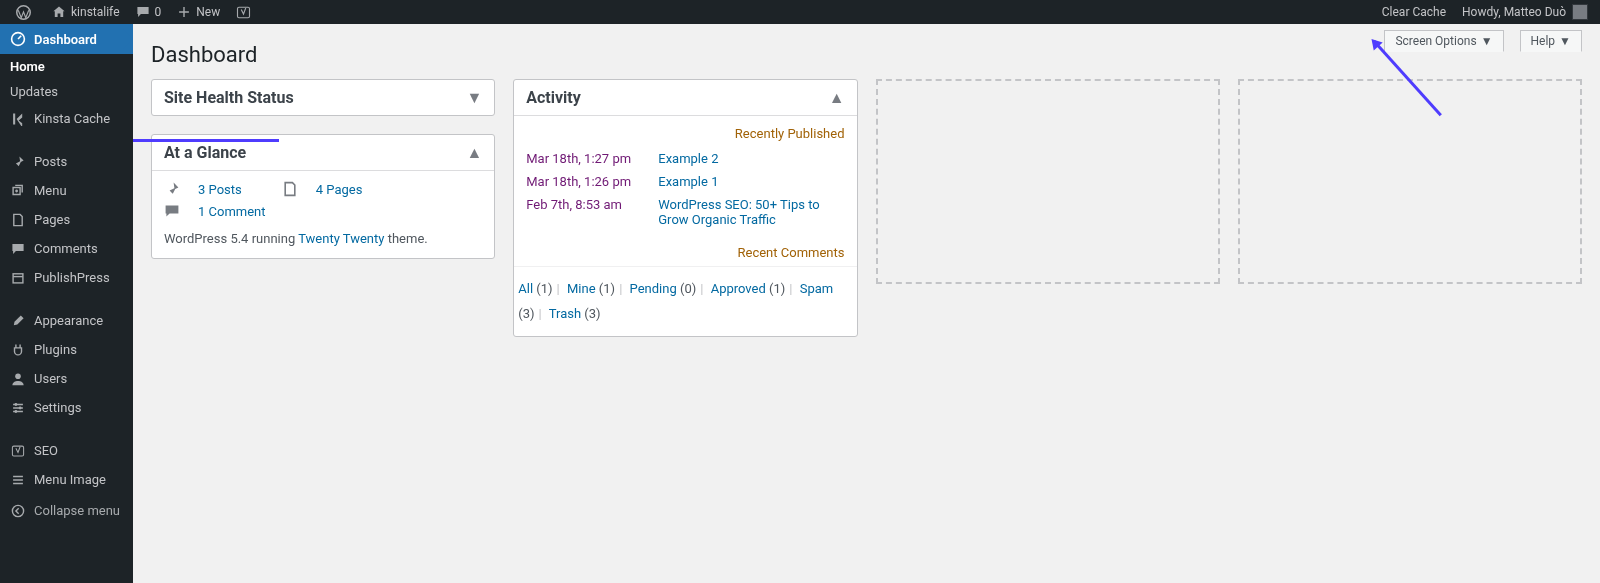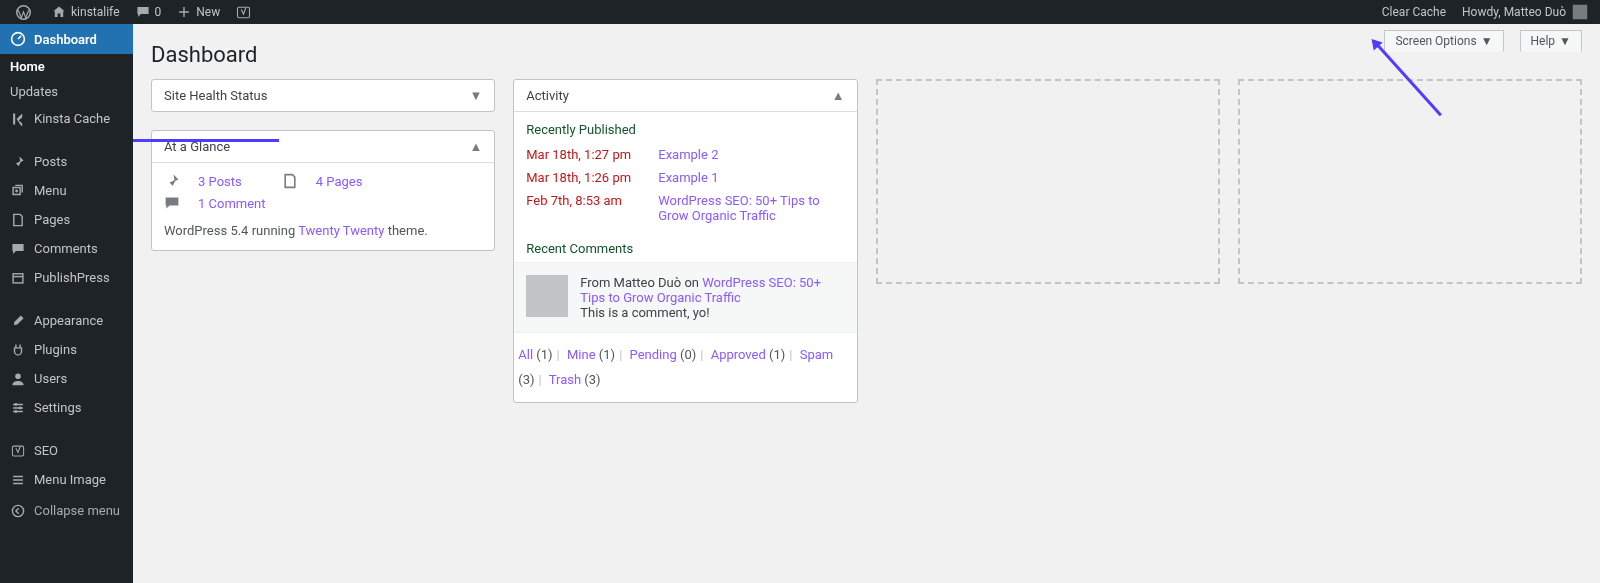--- a/index.html
+++ b/index.html
@@ -5,21 +5,21 @@
   * { box-sizing: border-box; margin: 0; padding: 0; }
   body {
     font-family: -apple-system, BlinkMacSystemFont, "Segoe UI", Roboto, Helvetica, sans-serif;
     font-size: 13px;
     color: #3c434a;
     background: #f1f1f1;
     width: 1600px;
     height: 583px;
     overflow: hidden;
   }
-  a { color: #8b5cf6; text-decoration: none; }
+  a { color: #0369a1; text-decoration: none; }
 
   
   .adminbar {
     position: fixed; top:0; left:0; right:0;
     height: 24px;
     background: #1d2327;
     color: #c3c4c7;
     display: flex;
     align-items: center;
     font-size: 12px;
@@ -97,37 +97,37 @@
   .postbox {
     background:#fff;
     border:1px solid #c3c4c7;
     border-radius:3px;
     margin-bottom:18px;
     font-size:13px;
   }
   .postbox .hndle {
     padding:8px 12px;
     border-bottom:1px solid #dcdcde;
-    font-weight:400;
-    font-size:13px;
+    font-weight:700;
+    font-size:16px;
     cursor:pointer;
     display:flex; align-items:center;
   }
   .postbox .hndle .toggle { margin-left:auto; color:#787c82;}
   .postbox .inside { padding:10px 12px 12px 12px; }
   .postbox.collapsed .hndle { border-bottom:none; }
 
   .glance-row { display:flex; gap:40px; margin-bottom:6px; }
   .glance-item { display:flex; align-items:center; gap:18px; }
   .glance-item .gico { color:#787c82; }
   .wp-version { color:#50575e; padding-top:6px;}
 
-  .act-section-title { font-weight:400; color:#14532d; padding:0 0 6px 0;}
+  .act-section-title { font-weight:400; color:#a16207; padding:0 0 6px 0;text-align:right;}
   .act-row { display:flex; padding:4px 0; gap:10px; font-size:13px;}
-  .act-row .date { width:122px; color:#b91c1c; }
+  .act-row .date { width:122px; color:#701a75; }
   .act-row .title { flex:1; }
   .act-sep { height:14px; }
 
   .comment-block { background:#f6f7f7; padding:12px; display:flex; gap:12px; border-top:1px solid #f0f0f1;}
   .avatar { width:42px; height:42px; background:#c3c4c7; flex-shrink:0;}
   .comment-body { font-size:13px; color:#3c434a; }
   .subsubsub { padding:10px 4px; font-size:13px; line-height:1.9; border-top:1px solid #f0f0f1;}
   .subsubsub .sep { color:#c3c4c7; padding:0 4px;}
   .subsubsub .count { color:#50575e;}
 
@@ -440,29 +440,20 @@
             <span class="date">Mar 18th, 1:26 pm</span>
             <a href="#" class="title">Example 1</a>
           </div>
           <div class="act-row">
             <span class="date">Feb 7th, 8:53 am</span>
             <a href="#" class="title">WordPress SEO: 50+ Tips to Grow Organic Traffic</a>
           </div>
           <div class="act-sep"></div>
           <div class="act-section-title">Recent Comments</div>
         </div>
-        <div class="comment-block">
-          <div class="avatar"></div>
-          <div class="comment-body">
-            <div>
-              <span>From </span><span>Matteo Duò</span><span> on </span><a href="#">WordPress SEO: 50+ Tips to Grow Organic Traffic</a>
-            </div>
-            <div>This is a comment, yo!</div>
-          </div>
-        </div>
         <div class="subsubsub">
           <a href="#">All</a> <span class="count">(1)</span><span class="sep">|</span>
           <a href="#">Mine</a> <span class="count">(1)</span><span class="sep">|</span>
           <a href="#">Pending</a> <span class="count">(0)</span><span class="sep">|</span>
           <a href="#">Approved</a> <span class="count">(1)</span><span class="sep">|</span>
           <a href="#">Spam</a> <span class="count">(3)</span><span class="sep">|</span>
           <a href="#">Trash</a> <span class="count">(3)</span>
         </div>
       </div>
     </div>

